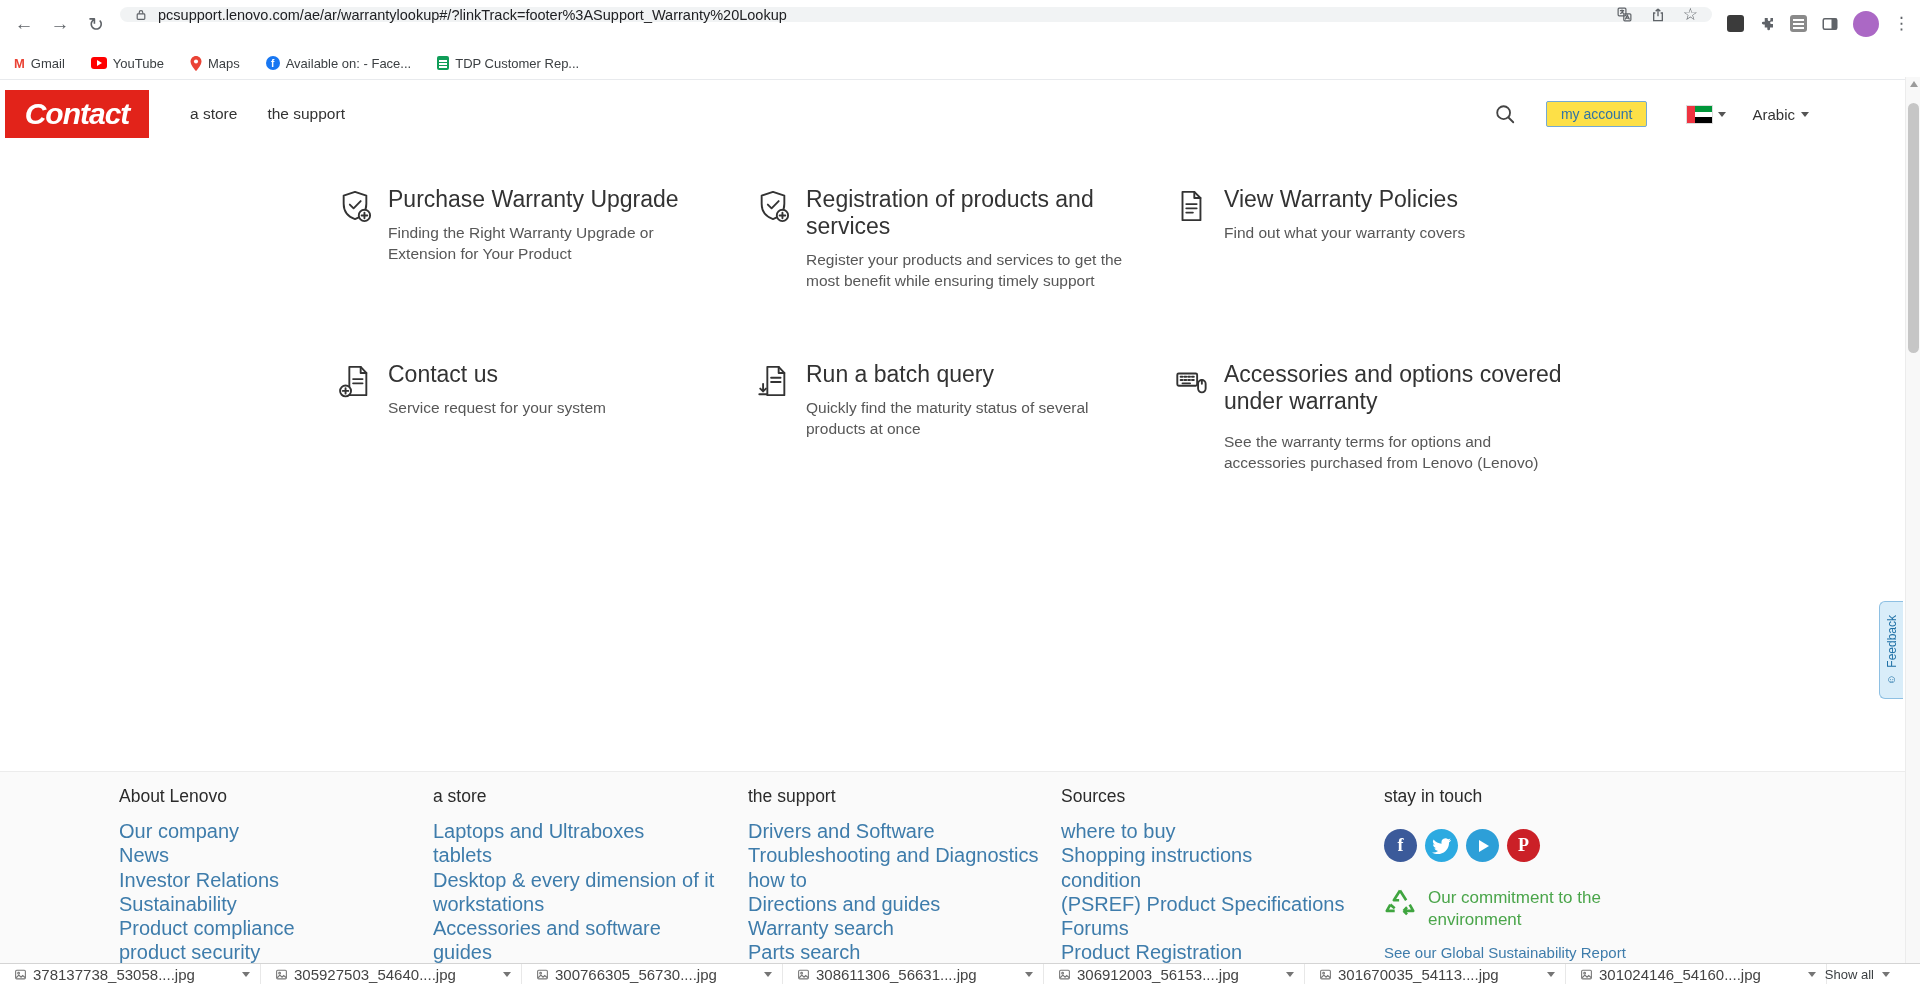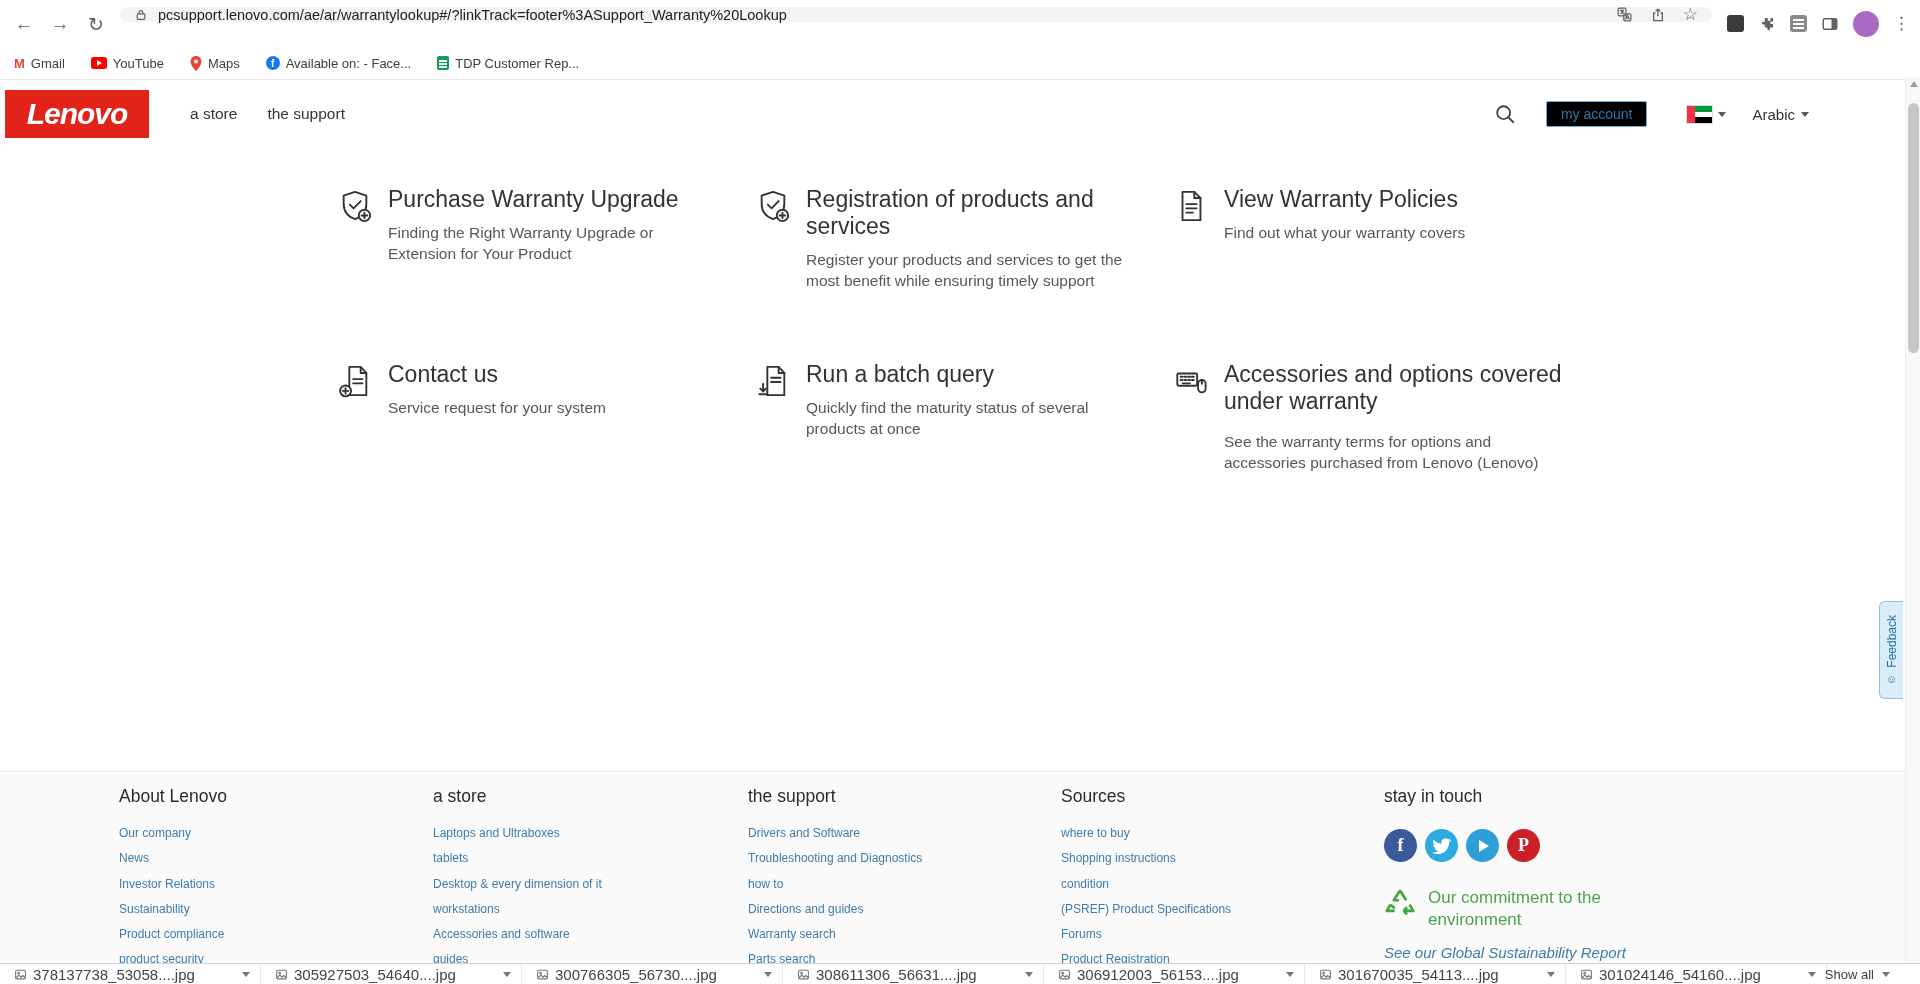--- a/index.html
+++ b/index.html
@@ -43,21 +43,21 @@
   
   .site-header { position:absolute; top:81px; left:0; width:1905px; height:66px; background:#fff; }
   .logo { position:absolute; left:5px; top:9px; width:144px; height:48px; background:#E2231A;
     color:#fff; display:flex; align-items:center; justify-content:center; font-size:30px;
     font-style:italic; font-weight:bold; letter-spacing:-1px; cursor:pointer; }
   .site-nav { position:absolute; left:190px; top:0; height:66px; display:flex; align-items:center;
     gap:30px; font-size:15.5px; color:#333; }
   .site-nav span { cursor:pointer; }
   .header-right { position:absolute; right:96px; top:0; height:66px; display:flex; align-items:center; }
   .search-btn { margin-right:30px; cursor:pointer; display:flex; }
-  .my-account { border:1px solid #74a9d4; color:#3174a6; background:#000000; font-size:14px;
+  .my-account { border:1px solid #74a9d4; color:#3174a6; background:#fde047; font-size:14px;
     padding:4px 14px; border-radius:2px; cursor:pointer; margin-right:40px;
     font-family:"Liberation Sans", sans-serif; }
   .flag-wrap { display:flex; align-items:center; gap:6px; margin-right:26px; cursor:pointer; }
   .flag { width:25px; height:17px; position:relative; outline:1px solid #ddd; }
   .flag .red { position:absolute; left:0; top:0; width:8px; height:100%; background:#EF3340; }
   .flag .bands { position:absolute; left:8px; right:0; top:0; height:100%;
     background:linear-gradient(#009639 33.3%, #fff 33.3% 66.6%, #000 66.6%); }
   .lang { display:flex; align-items:center; gap:6px; font-size:15px; color:#333; cursor:pointer; }
   .chev-down { width:0; height:0; border-left:4px solid transparent; border-right:4px solid transparent;
     border-top:5px solid #555; }
@@ -90,35 +90,35 @@
     border-radius:6px; }
 
   
   .site-footer { position:absolute; left:0; top:771px; width:1905px; height:213px; background:#fafafa;
     border-top:1px solid #ececec; }
   .fcol { position:absolute; top:0; }
   .fcol-0{left:119px} .fcol-1{left:433px} .fcol-2{left:748px} .fcol-3{left:1061px} .fcol-4{left:1384px; width:280px;}
   .fcol-title { margin-top:14px; font-size:17.5px; color:#2b2b2b; }
   .fcol ul { list-style:none; margin-top:13px; }
   .fcol li { line-height:23.3px; }
-  .flink { font-size:12px; color:#3e7cab; cursor:pointer; }
+  .flink { font-size:20px; color:#3e7cab; cursor:pointer; }
   .social { position:absolute; top:57px; left:0; display:flex; gap:8px; }
   .soc { width:33px; height:33px; border-radius:50%; display:flex; align-items:center;
     justify-content:center; color:#fff; cursor:pointer; }
   .soc-fb { background:#3b5a9a; font-weight:bold; font-size:18px; font-family:"Liberation Serif", serif; }
   .soc-tw { background:#2caae1; }
   .soc-yt { background:#2d9fd8; }
   .soc-yt::after { content:""; border-left:10px solid #fff; border-top:6px solid transparent;
     border-bottom:6px solid transparent; margin-left:3px; }
   .soc-pin { background:#cb2027; font-weight:bold; font-size:18px; font-family:"Liberation Serif", serif; }
   .commit { position:absolute; top:115px; left:0; display:flex; gap:12px; align-items:flex-start; }
   .recycle { flex:none; }
   .commit-text { font-size:17px; color:#4aa54a; line-height:1.3; width:190px; }
   .report { position:absolute; top:172px; left:0; font-size:15px; color:#3e7cab;
-    white-space:nowrap; cursor:pointer;font-style:italic; }
+    white-space:nowrap; cursor:pointer; }
 
   
   .downloads { position:absolute; left:0; bottom:0; width:1920px; height:21px; background:#fff;
     border-top:1px solid #d4d4d4; display:flex; align-items:center; }
   .dchip { height:100%; display:flex; align-items:center; gap:6px; padding:0 10px 0 14px;
     border-right:1px solid #e8e8e8; font-size:15px; color:#444; width:261px; cursor:pointer; }
   .dname { white-space:nowrap; overflow:hidden; }
   .dchev { margin-left:auto; flex:none; width:0; height:0; border-left:4px solid transparent;
     border-right:4px solid transparent; border-top:5px solid #757575; }
   .show-all { position:absolute; right:30px; top:0; height:100%; display:flex; align-items:center;
@@ -199,21 +199,21 @@
       <span class="ic-fb-bm">f</span>
       <span>Available on: - Face...</span>
     </span>
     <span class="bm">
       <span class="ic-tdp"></span>
       <span>TDP Customer Rep...</span>
     </span>
   </div>
 
   <div class="site-header">
-    <div class="logo">Lenovo</div>
+    <div class="logo">Contact</div>
     <div class="site-nav">
       <span>a store</span>
       <span>the support</span>
     </div>
     <div class="header-right">
       <span class="search-btn">
         <svg width="22" height="22" viewBox="0 0 24 24" fill="none" stroke="#444" stroke-width="2" stroke-linecap="round">
           <circle cx="10.5" cy="10.5" r="7"></circle>
             <path d="M15.8 15.8 L21 21"></path>
         </svg>

